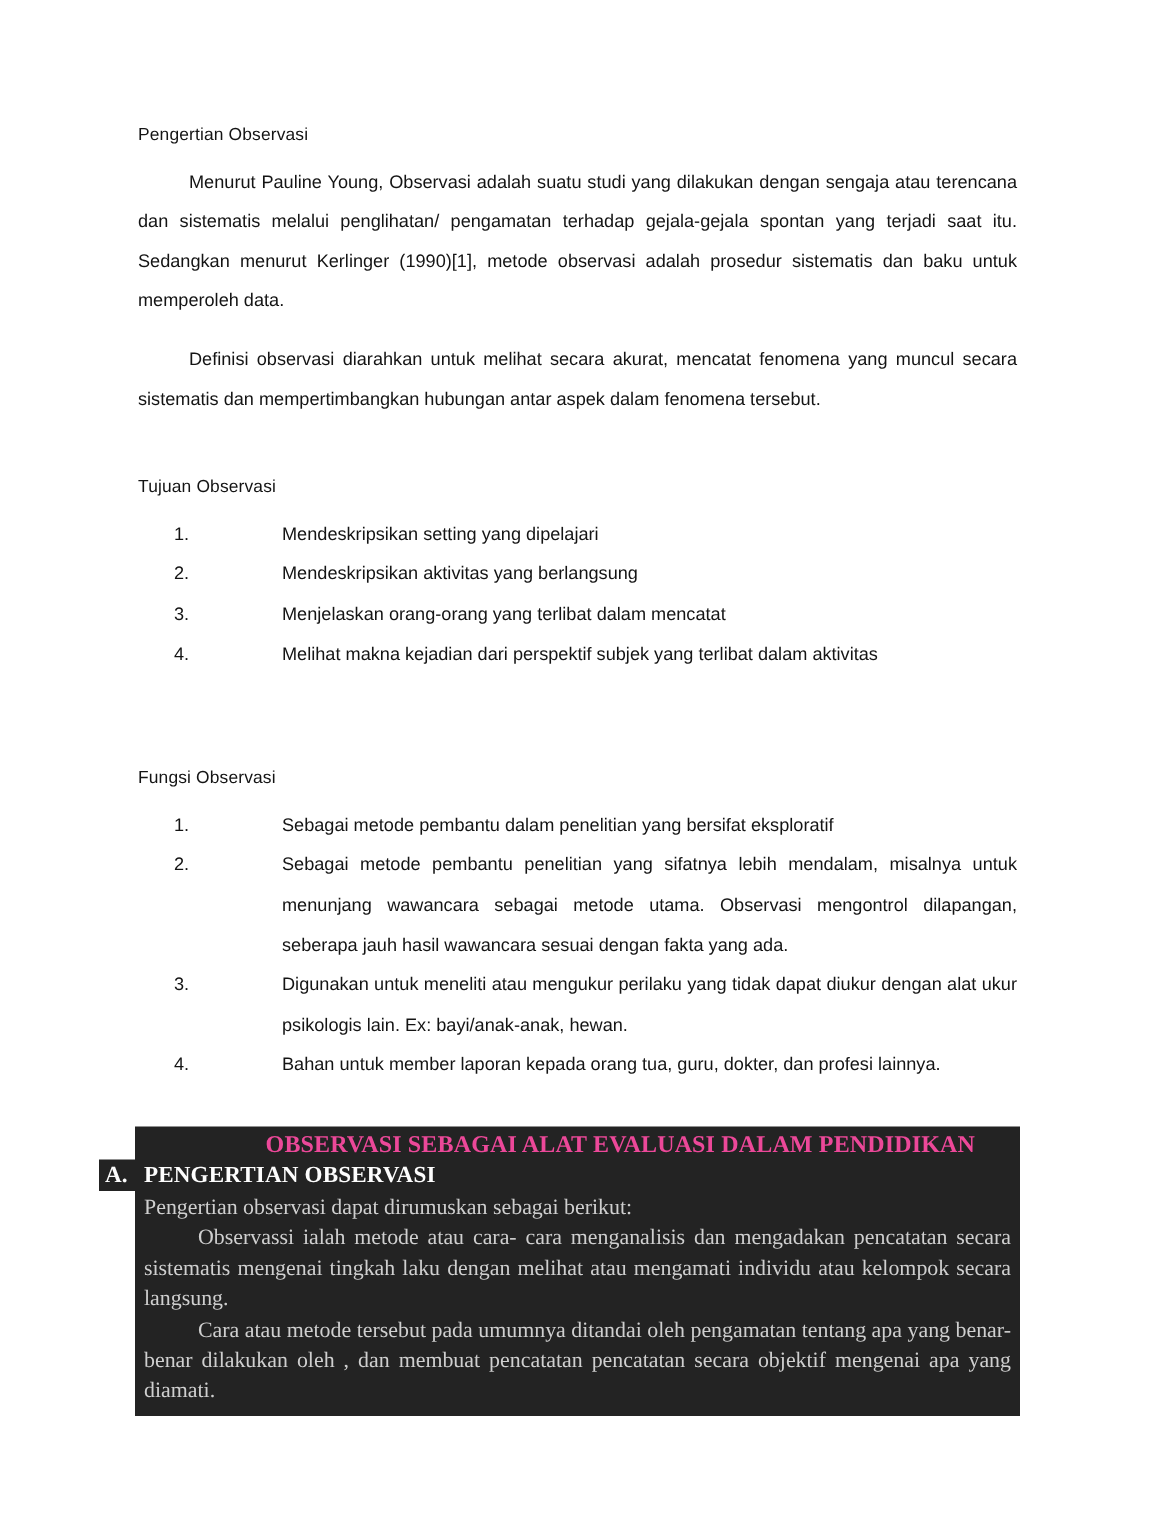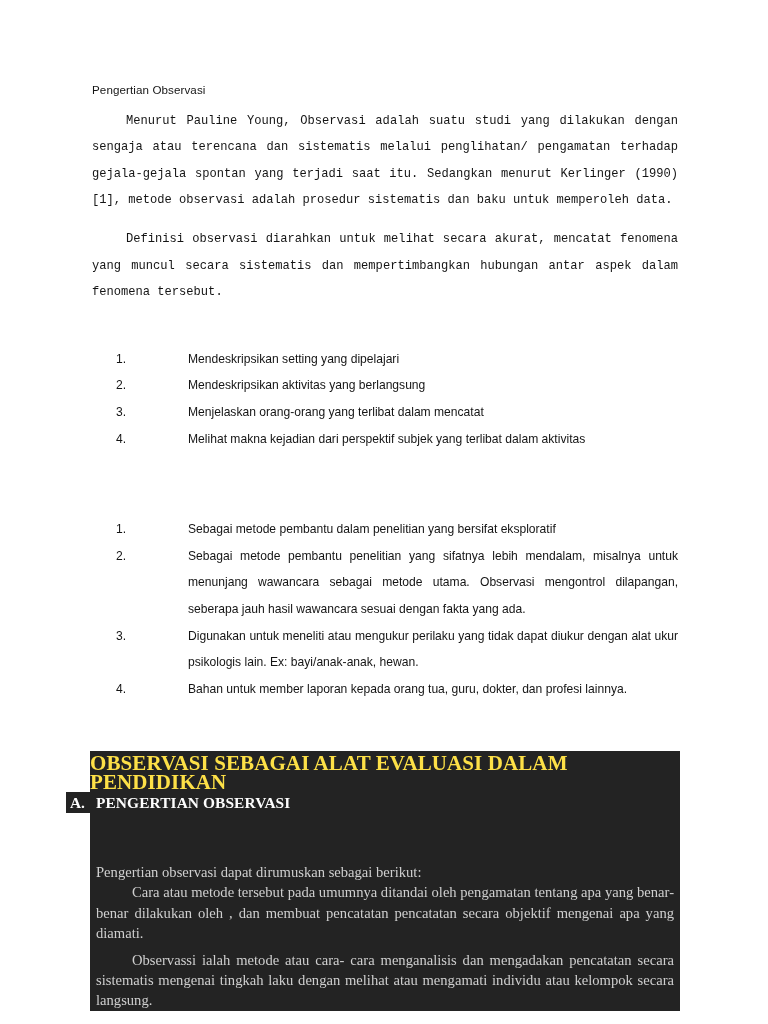--- a/index.html
+++ b/index.html
@@ -39,21 +39,21 @@
     font-family: "Liberation Sans", sans-serif;
     font-size: 11.6px;
     font-weight: 400;
     color: #141414;
     letter-spacing: .1px;
     margin: 0 0 12px 0;
     line-height: 1.0;
   }
 
   .para {
-    font-family: Liberation Mono, monospace;
+    font-family: Liberation Sans, sans-serif;
     font-size: 12.1px;
     font-weight: 400;
     color: #141414;
     line-height: 26.6px;
     text-align: justify;
     text-justify: inter-word;
     margin: 0;
     text-indent: 34px;
   }
   .para + .para { margin-top: 12px; }
@@ -93,26 +93,26 @@
     position: absolute;
     left: 90px;
     top: 751px;
     width: 590px;
     background: #232323;
     font-family: "Liberation Serif", serif;
     padding: 0;
   }
 
   .bb-title {
-    color: #fde047;
+    color: #ec4899;
     font-family: "Liberation Serif", serif;
     font-weight: bold;
-    font-size: 21px;
+    font-size: 16px;
     line-height: 19px;
-    text-align: left;
+    text-align: right;
     padding: 3px 30px 0 0;
     margin: 0;
     letter-spacing: .1px;
   }
 
   
   .bb-subhead-row {
     position: relative;
     height: 21px;
     margin: 0;
@@ -150,39 +150,40 @@
     font-family: "Liberation Serif", serif;
     font-size: 14.6px;
     line-height: 20.4px;
     text-align: justify;
     text-justify: inter-word;
     margin: 0;
     padding: 0 6px 0 6px;
   }
   .bb-para.indent { text-indent: 36px; }
   .bb-para.lead { text-indent: 0; }
-  .bb-pad-top { padding-top: 1px; margin-top: 48px; }
+  .bb-pad-top { padding-top: 1px; }
   .bb-pad-bottom { padding-bottom: 6px; }
 </style>
 </head>
 <body>
 
 <div class="page">
 
   <div class="doc-body">
 
     <div>
       <p class="sec-heading">Pengertian Observasi</p>
       <p class="para">Menurut Pauline Young, Observasi adalah suatu studi yang dilakukan dengan sengaja atau terencana dan sistematis melalui penglihatan/ pengamatan terhadap gejala-gejala spontan yang terjadi saat itu. Sedangkan menurut Kerlinger (1990)[1], metode observasi adalah prosedur sistematis dan baku untuk memperoleh data.</p>
       <p class="para">Definisi observasi diarahkan untuk melihat secara akurat, mencatat fenomena yang muncul secara sistematis dan mempertimbangkan hubungan antar aspek dalam fenomena tersebut.</p>
     </div>
 
     <div class="gap-md"></div>
 
     <div>
+      <p class="sec-heading">Tujuan Observasi</p>
       <ol class="numlist">
         <li>
           <span class="marker">1.</span>
           <span class="li-text">Mendeskripsikan setting yang dipelajari</span>
         </li>
         <li>
           <span class="marker">2.</span>
           <span class="li-text">Mendeskripsikan aktivitas yang berlangsung</span>
         </li>
         <li>
@@ -192,20 +193,21 @@
         <li>
           <span class="marker">4.</span>
           <span class="li-text">Melihat makna kejadian dari perspektif subjek yang terlibat dalam aktivitas</span>
         </li>
       </ol>
     </div>
 
     <div class="gap-lg"></div>
 
     <div>
+      <p class="sec-heading">Fungsi Observasi</p>
       <ol class="numlist tight">
         <li>
           <span class="marker">1.</span>
           <span class="li-text">Sebagai metode pembantu dalam penelitian yang bersifat eksploratif</span>
         </li>
         <li>
           <span class="marker">2.</span>
           <span class="li-text">Sebagai metode pembantu penelitian yang sifatnya lebih mendalam, misalnya untuk menunjang wawancara sebagai metode utama. Observasi mengontrol dilapangan, seberapa jauh hasil wawancara sesuai dengan fakta yang ada.</span>
         </li>
         <li>
@@ -225,19 +227,19 @@
 
     <div class="bb-title">OBSERVASI SEBAGAI ALAT EVALUASI DALAM PENDIDIKAN</div>
 
     <div class="bb-subhead-row">
       <span class="bb-letter-tab">A.</span>
       <span class="bb-subhead">PENGERTIAN OBSERVASI</span>
     </div>
 
     <p class="bb-para lead bb-pad-top">Pengertian observasi dapat dirumuskan sebagai berikut:</p>
 
+    <p class="bb-para indent">Observassi ialah metode atau cara- cara menganalisis dan mengadakan pencatatan secara sistematis mengenai tingkah laku dengan melihat atau mengamati individu atau kelompok secara langsung.</p>
+
     <p class="bb-para indent bb-pad-bottom">Cara atau metode tersebut pada umumnya ditandai oleh pengamatan tentang apa yang benar- benar dilakukan oleh , dan membuat pencatatan pencatatan secara objektif mengenai apa yang diamati.</p>
 
-    <p class="bb-para indent">Observassi ialah metode atau cara- cara menganalisis dan mengadakan pencatatan secara sistematis mengenai tingkah laku dengan melihat atau mengamati individu atau kelompok secara langsung.</p>
-
   </div>
 
 </div>
 
 </body></html>

